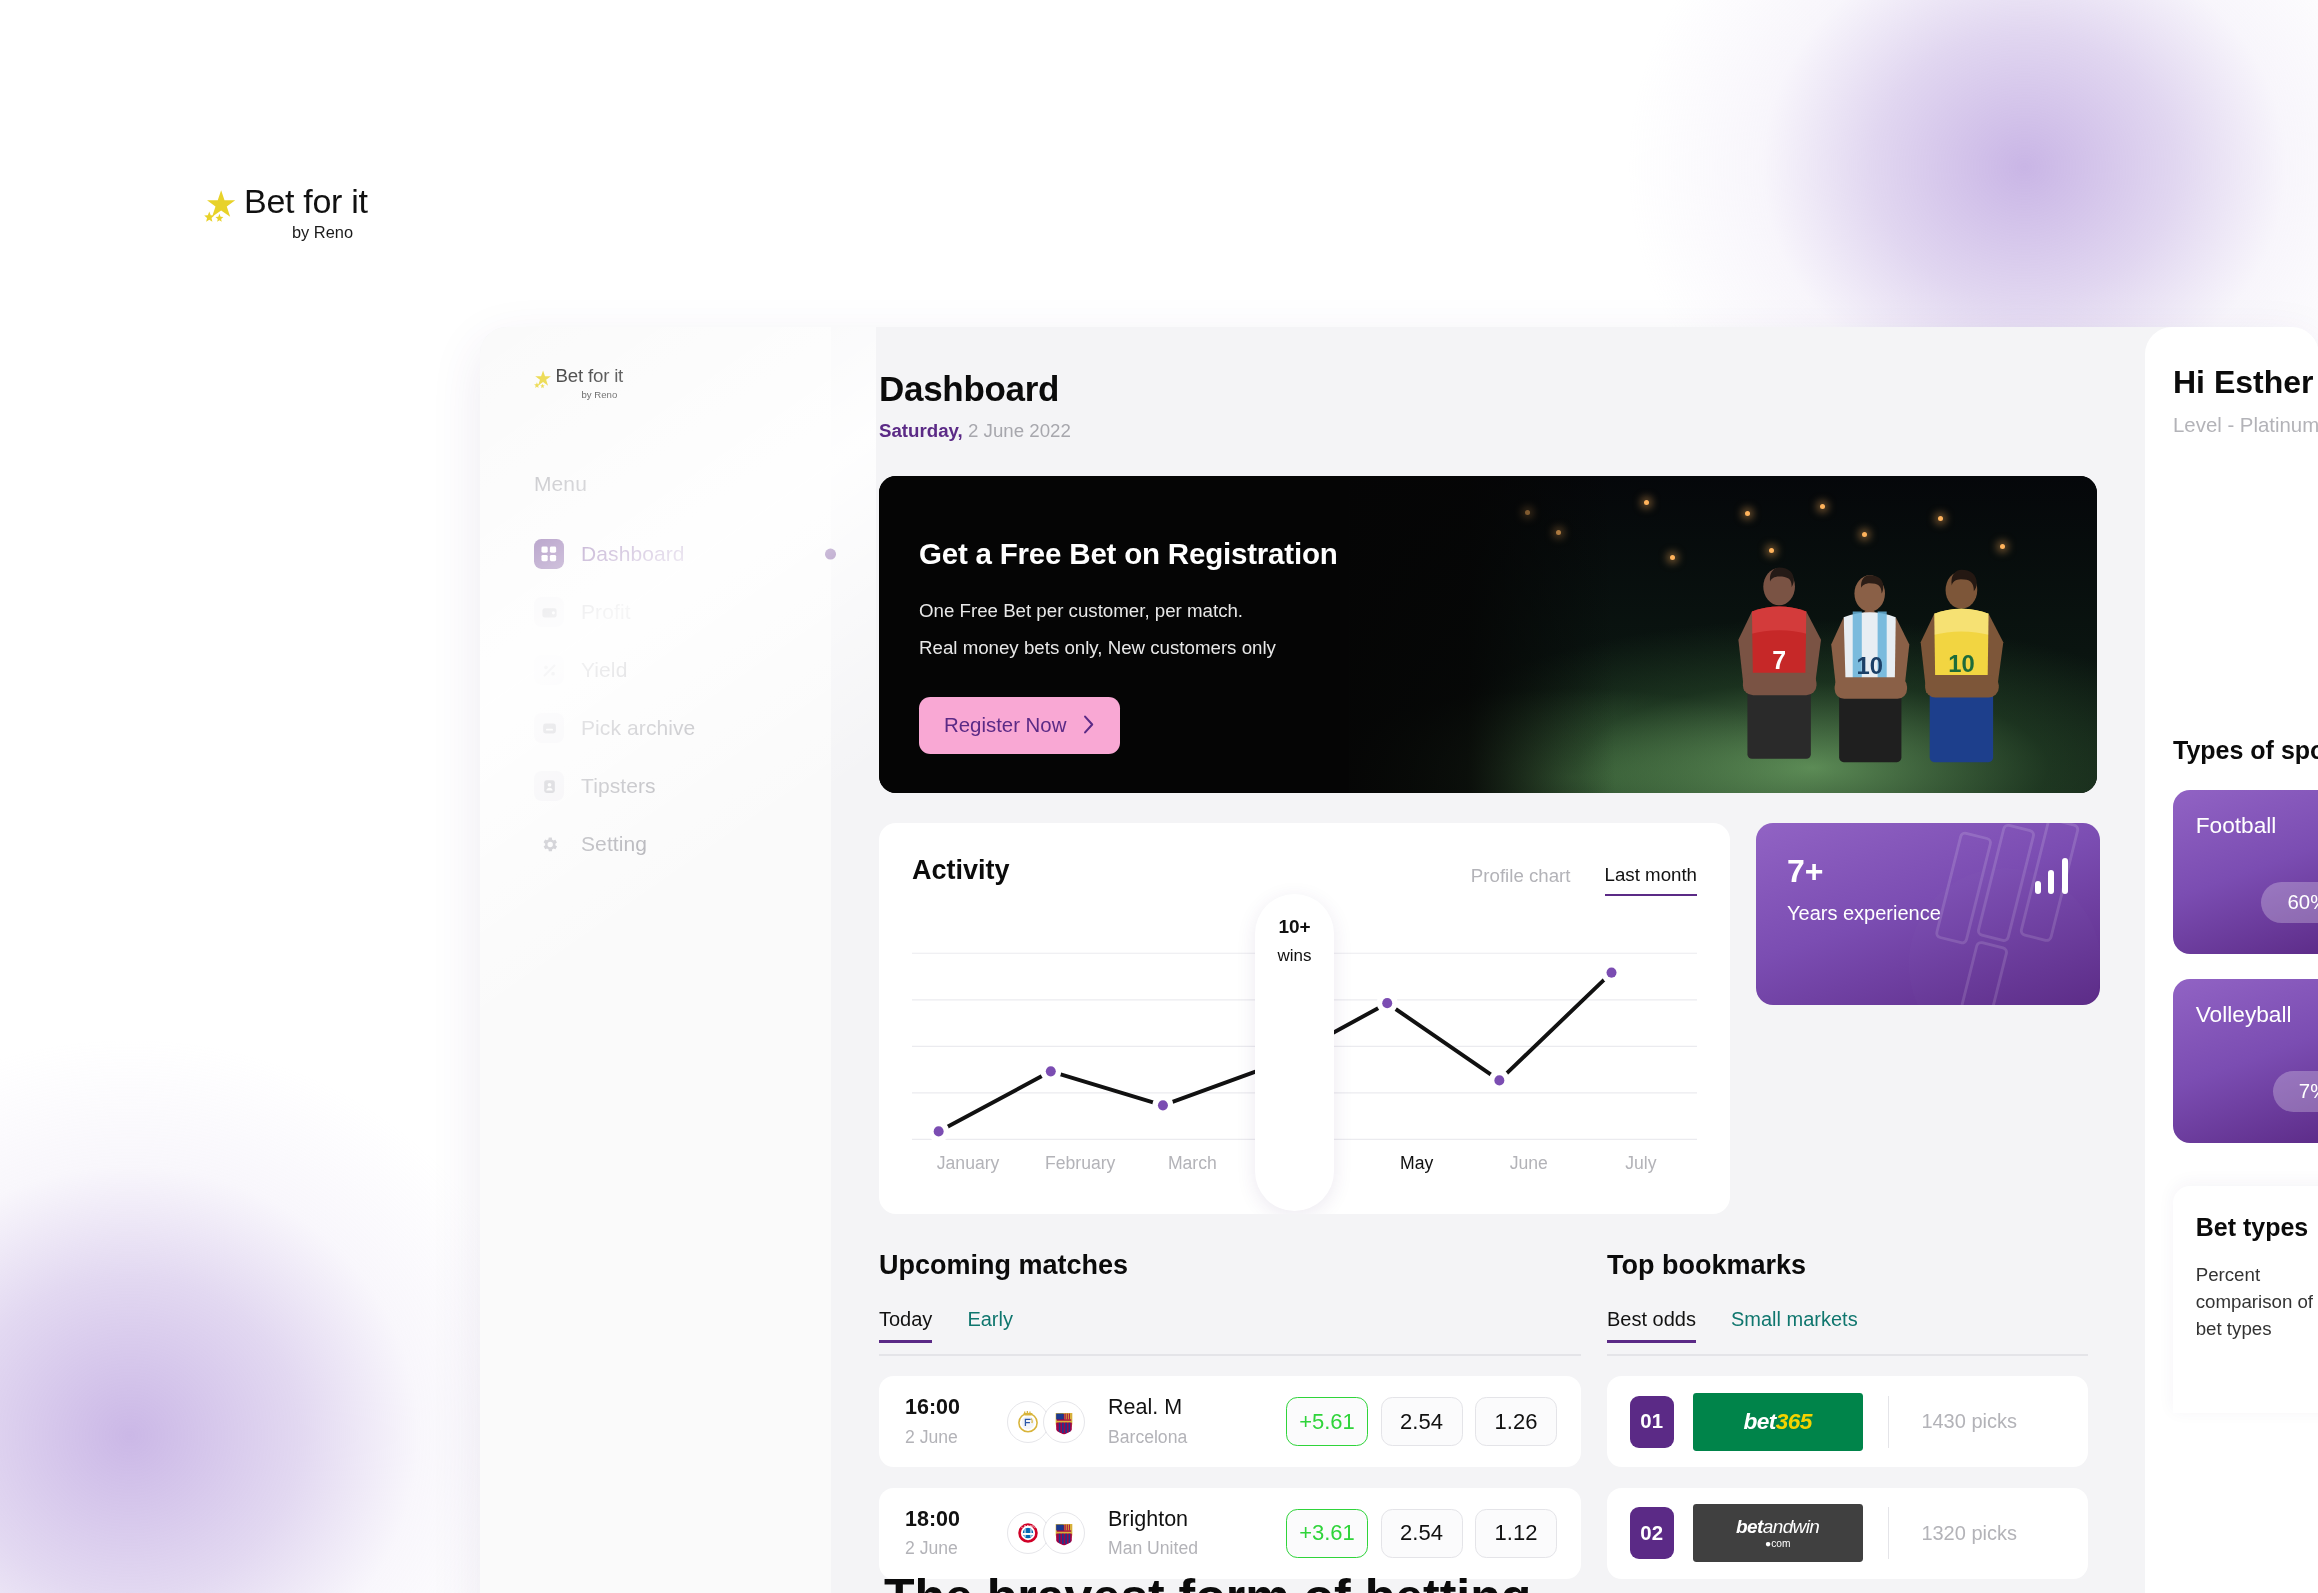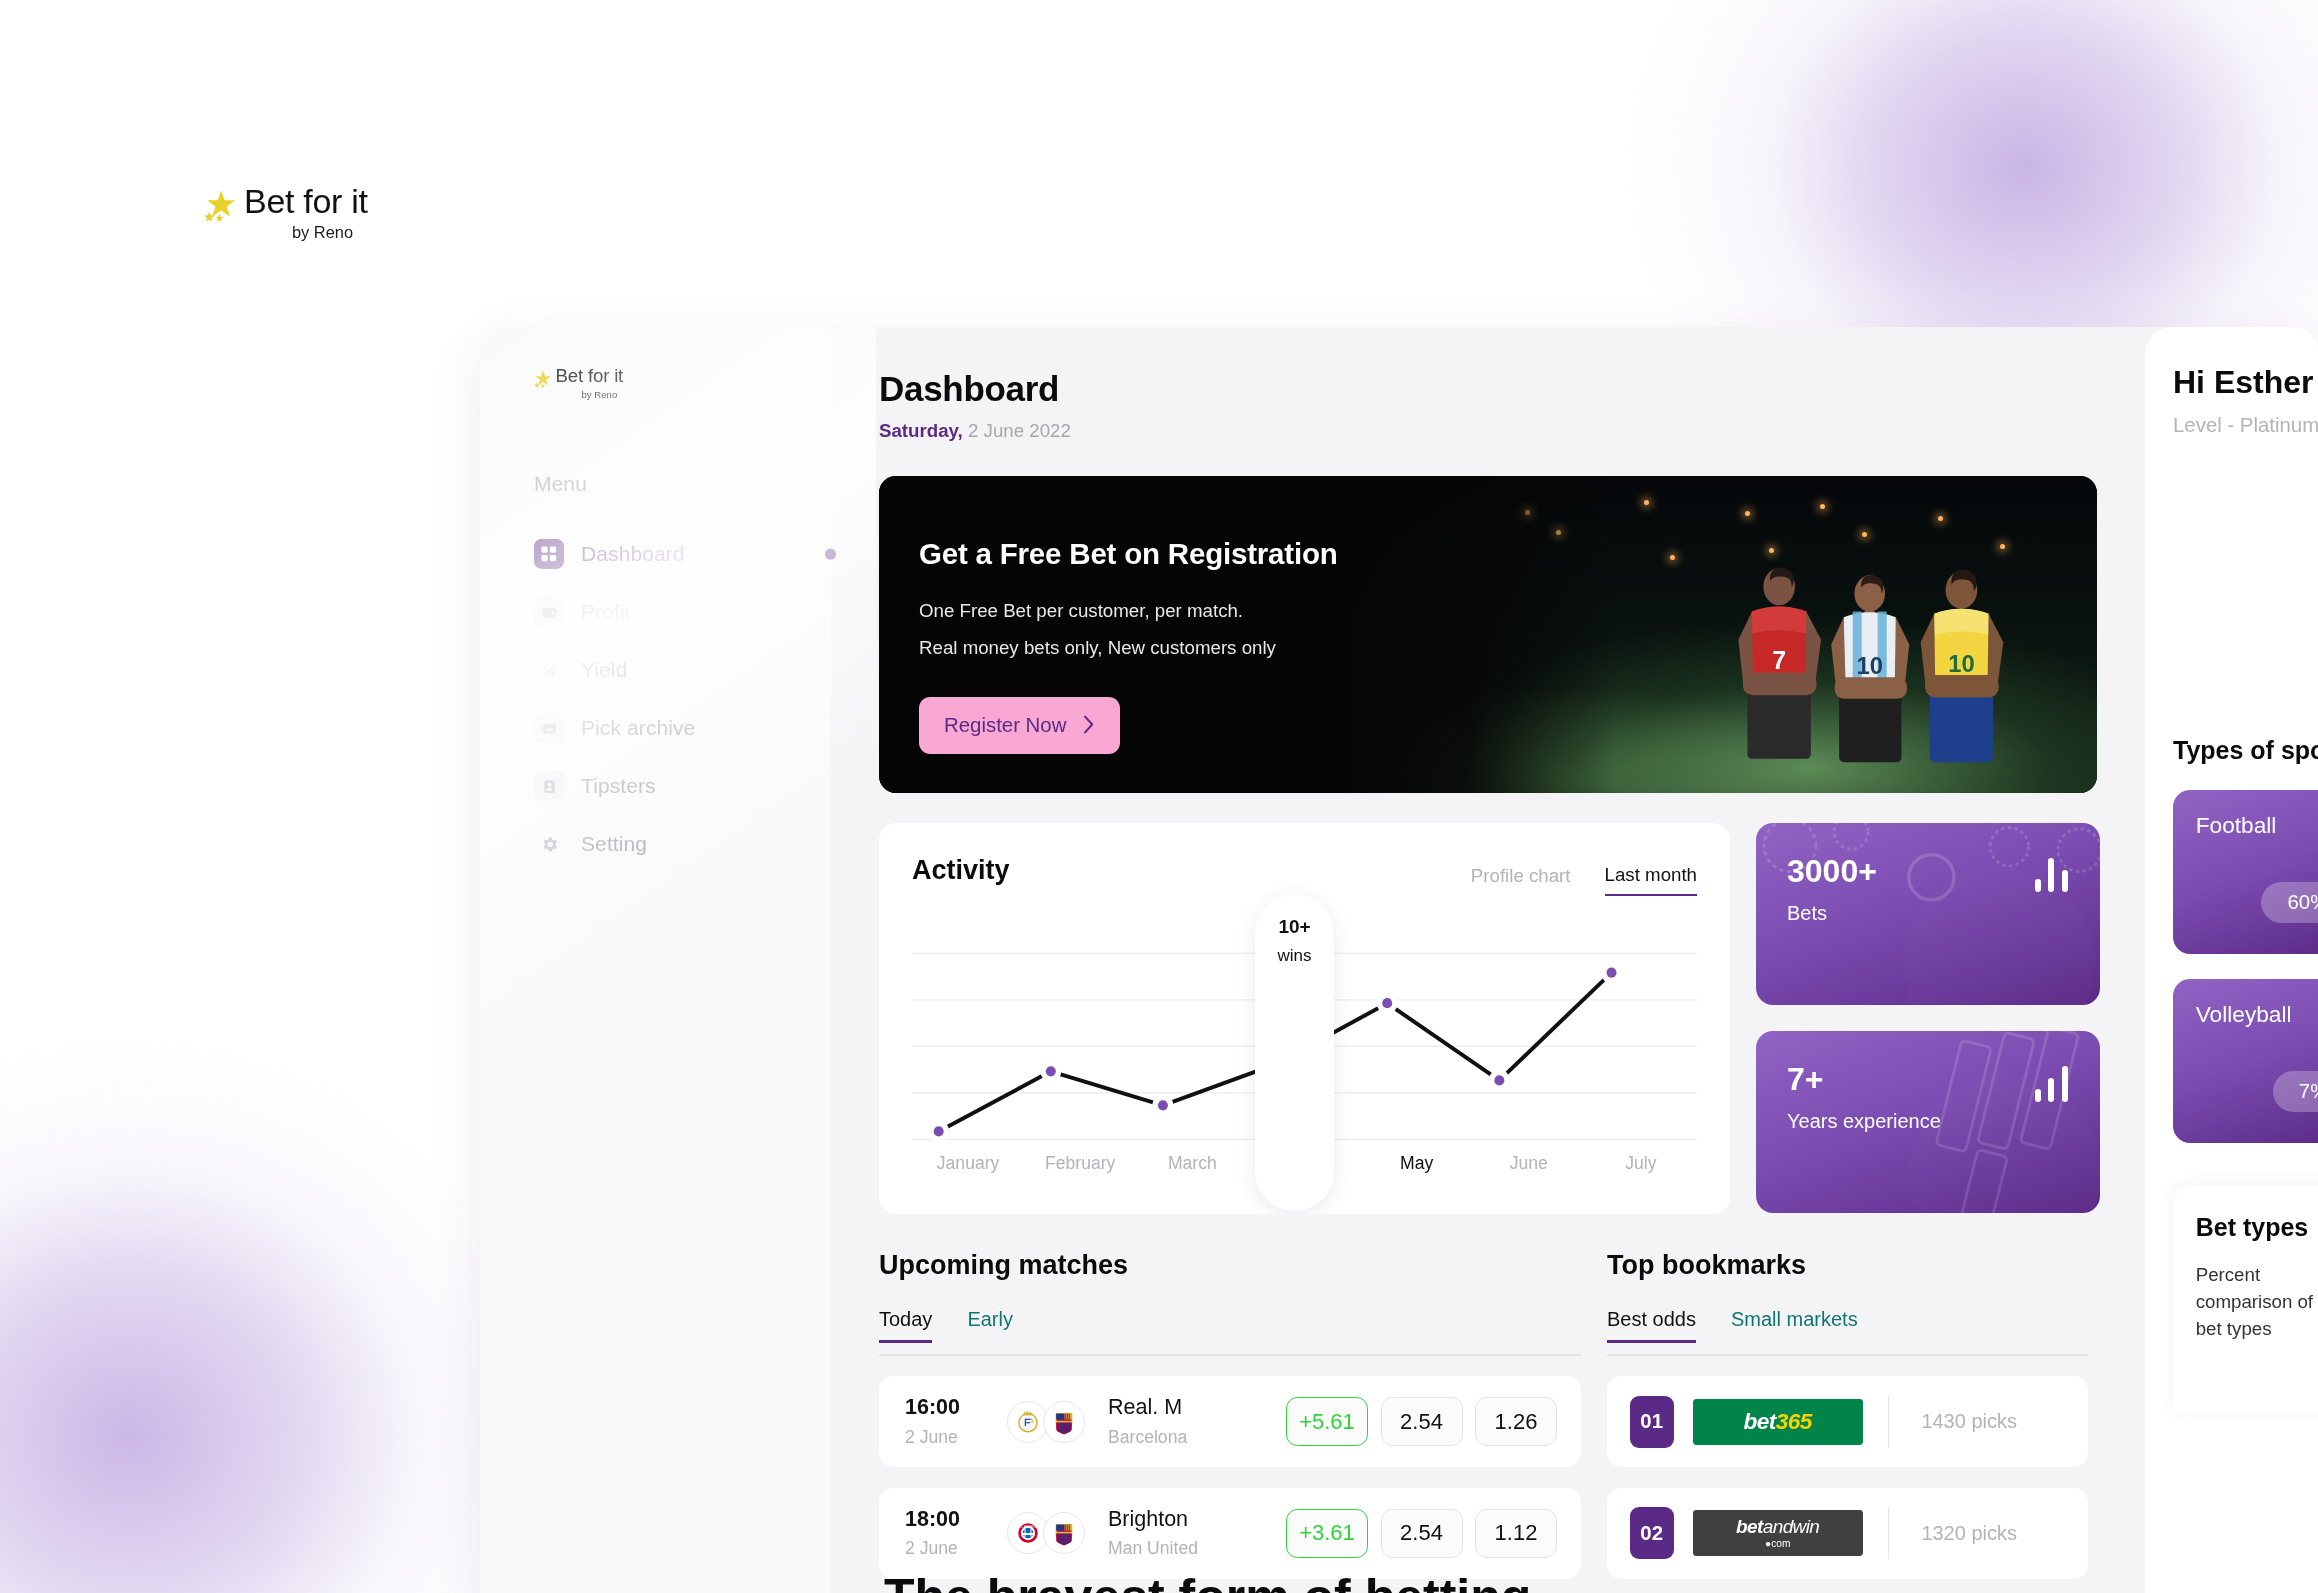--- a/index.html
+++ b/index.html
@@ -180,21 +180,21 @@
     font-size:22px; color:#111; background:#fbfbfc; cursor:pointer; padding:0 10.2px;
   }
   .odd.up { border-color:#2fd43a; color:#2fd43a; }
 
   .bm-row {
     display:flex; align-items:center; background:#fff; border-radius:14.7px;
     height:91px; margin-top:20.4px; padding:0 25px 0 22.7px;
   }
   .bm-rank { width:44px; height:52px; border-radius:9px; background:#5b2a86; color:#fff;
     display:flex; align-items:center; justify-content:center; font-size:20.4px; font-weight:600; flex:none;}
-  .bm-logo { margin-left:19px; width:170px; height:46px; border-radius:3.4px; display:flex; align-items:center; justify-content:center; overflow:hidden;}
+  .bm-logo { margin-left:19px; width:170px; height:58px; border-radius:3.4px; display:flex; align-items:center; justify-content:center; overflow:hidden;}
   .bm-sep { width:1.7px; height:52px; background:#e4e4e8; margin-left:25px; }
   .bm-picks { flex:1; text-align:left; padding-left:32px; font-size:20px; color:#b3b3b8;}
 
   
   .right-rail {
     position:absolute; left:1665px; top:0; width:181px; height:100%;
     background:#fff; border-radius:27px 0 0 0; padding:37px 0 0 28px; overflow:hidden;
   }
   .rr-hi { font-size:32px; font-weight:700; color:#0b0b0b; white-space:nowrap;}
   .rr-lvl { font-size:20.4px; color:#b3b3b8; margin-top:12.5px; white-space:nowrap;}
@@ -466,37 +466,20 @@
               <span class="chart-xlab">March</span>
               <span class="chart-xlab">April</span>
               <span class="chart-xlab active" style="position:relative;z-index:3">May</span>
               <span class="chart-xlab">June</span>
               <span class="chart-xlab">July</span>
             </div>
           </div>
         </div>
 
         <div class="stats-col">
-          <div class="stat-card">
-            <svg style="position:absolute;inset:0;width:100%;height:100%;opacity:0.16" viewBox="0 0 608 322">
-              <circle cx="60" cy="40" r="46" fill="none" stroke="#fff" stroke-width="5" stroke-dasharray="7 7"></circle>
-              <circle cx="168" cy="16" r="30" fill="none" stroke="#fff" stroke-width="5" stroke-dasharray="6 6"></circle>
-              <circle cx="310" cy="96" r="40" fill="none" stroke="#fff" stroke-width="6"></circle>
-              <circle cx="448" cy="42" r="34" fill="none" stroke="#fff" stroke-width="5" stroke-dasharray="6 6"></circle>
-              <circle cx="572" cy="48" r="38" fill="none" stroke="#fff" stroke-width="5" stroke-dasharray="6 6"></circle>
-              <circle cx="430" cy="250" r="170" fill="#fff" opacity="0.10"></circle>
-            </svg>
-            <div class="stat-v">3000+</div>
-            <div class="stat-l">Bets</div>
-            <span class="stat-bars">
-              <i style="height:12.5px"></i>
-                <i style="height:34px"></i>
-                <i style="height:21.5px"></i>
-            </span>
-          </div>
 
           <div class="stat-card two">
             <svg style="position:absolute;inset:0;width:100%;height:100%;opacity:0.14" viewBox="0 0 608 322">
               <g stroke="#fff" stroke-width="5" fill="none">
                 <rect x="340" y="20" width="54" height="190" rx="8" transform="rotate(14 367 115)"></rect>
                 <rect x="415" y="6" width="54" height="200" rx="8" transform="rotate(14 442 106)"></rect>
                 <rect x="492" y="-4" width="54" height="210" rx="8" transform="rotate(14 519 101)"></rect>
                 <rect x="372" y="214" width="54" height="160" rx="8" transform="rotate(14 399 294)"></rect>
               </g>
               <circle cx="440" cy="250" r="170" fill="#fff" opacity="0.10"></circle>

